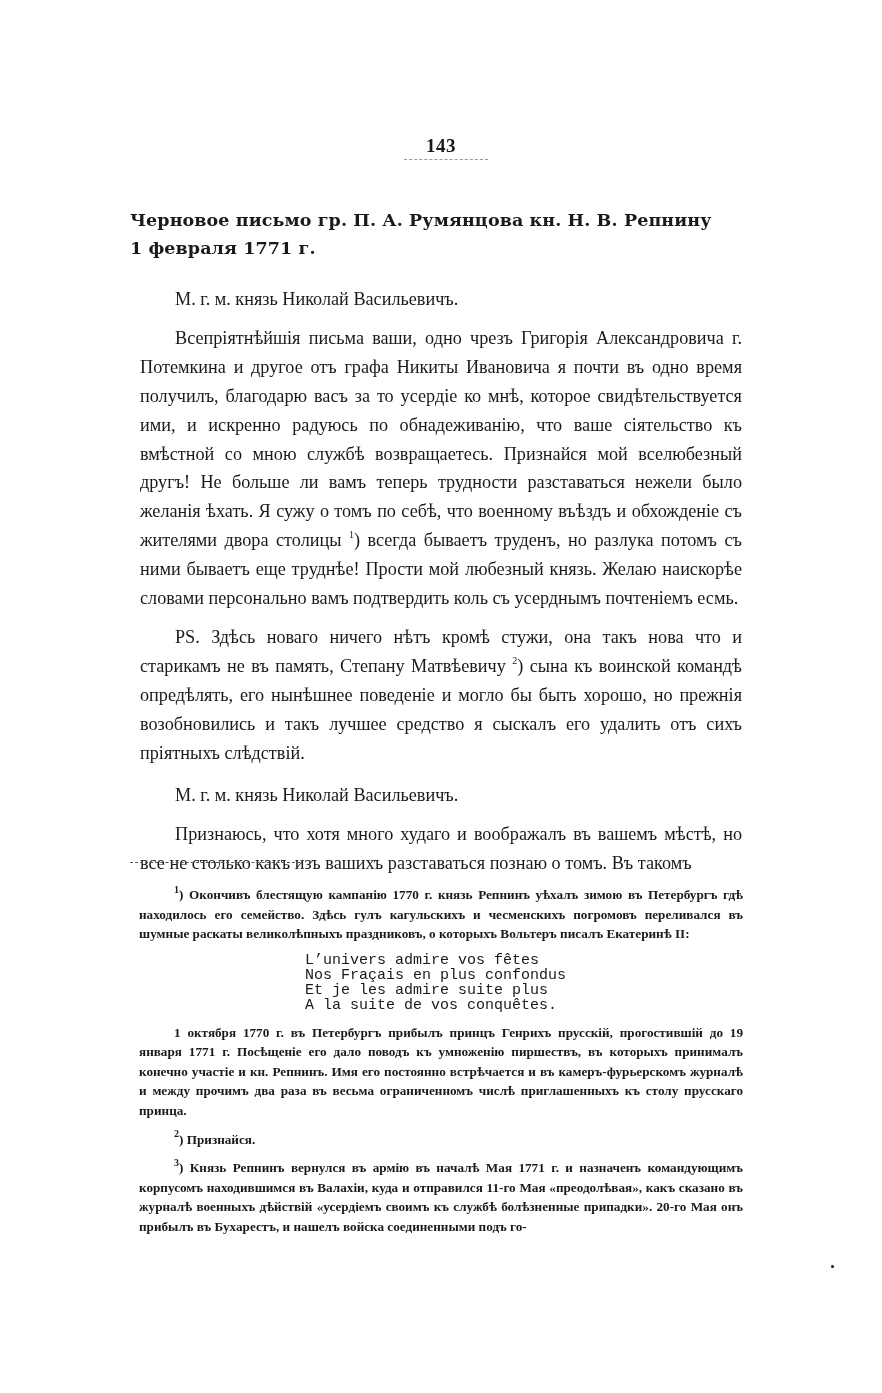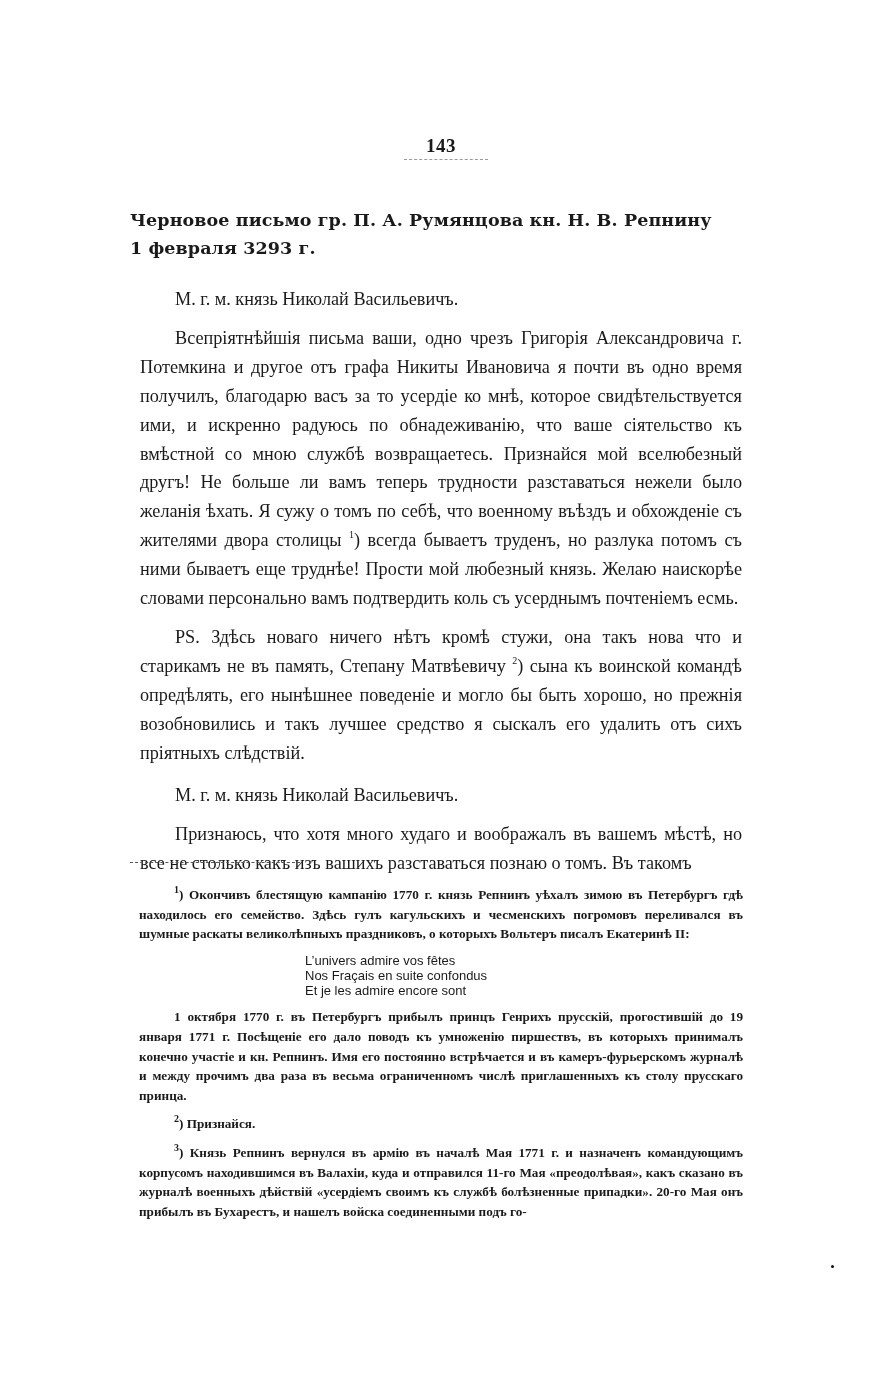--- a/index.html
+++ b/index.html
@@ -30,59 +30,60 @@
     position: absolute; top: 862px; left: 130px; width: 170px; height: 0;
     border-top: 1px dashed #555;
   }
   .footnotes {
     position: absolute; left: 130px; width: 622px; top: 876px;
     font-family: "Liberation Serif", serif; font-size: 13.2px; line-height: 19.6px;
     text-align: justify; font-weight: bold;
   }
   .footnotes p { margin: 9px; text-indent: 35px; }
   .verse {
-    margin: 0 0 7px 175px; font-family: Liberation Sans, sans-serif; font-weight: normal;
-    font-size: 13px; line-height: 15.2px;
+    margin: 0 0 7px 175px; font-family: Liberation Mono, monospace; font-weight: normal;
+    font-size: 15px; line-height: 15.2px;
   }
   .verse div { text-indent: 0; }
   .speck { position: absolute; left: 831px; top: 1265px; width: 3px; height: 3px; background: #111; border-radius: 50%; }
 </style>
 </head>
 <body>
 
 <div class="page">
 
   <div class="page-number">143</div>
   <div class="pn-rule"></div>
 
   <div class="heading" style="top:206px;">
     <div>Черновое письмо гр. П. А. Румянцова кн. Н. В. Репнину</div>
-    <div>1 февраля 3293 г.</div>
+    <div>1 февраля 1771 г.</div>
   </div>
 
   <div class="body-block" style="top:275px;">
     <p class="salute">М. г. м. князь Николай Васильевичъ.</p>
     <p><span>Всепріятнѣйшія письма ваши, одно чрезъ Григорія Александровича г. Потемкина и другое отъ графа Никиты Ивановича я почти въ одно время получилъ, благодарю васъ за то усердіе ко мнѣ, которое свидѣтельствуется ими, и искренно радуюсь по обнадеживанію, что ваше сіятельство къ вмѣстной со мною службѣ возвращаетесь. Признайся мой вселюбезный другъ! Не больше ли вамъ теперь трудности разставаться нежели было желанія ѣхать. Я сужу о томъ по себѣ, что военному въѣздъ и обхожденіе съ жителями двора столицы</span> <sup>1</sup><span>) всегда бываетъ труденъ, но разлука потомъ съ ними бываетъ еще труднѣе! Прости мой любезный князь. Желаю наискорѣе словами персонально вамъ подтвердить коль съ усерднымъ почтеніемъ есмь.</span></p>
     <p><span>PS. Здѣсь новаго ничего нѣтъ кромѣ стужи, она такъ нова что и старикамъ не въ память, Степану Матвѣевичу</span> <sup>2</sup><span>) сына къ воинской командѣ опредѣлять, его нынѣшнее поведеніе и могло бы быть хорошо, но прежнія возобновились и такъ лучшее средство я сыскалъ его удалить отъ сихъ пріятныхъ слѣдствій.</span></p>
   </div>
 
 
   <div class="body-block" style="top:771px;">
     <p class="salute">М. г. м. князь Николай Васильевичъ.</p>
     <p>Признаюсь, что хотя много худаго и воображалъ въ вашемъ мѣстѣ, но все не столько какъ изъ вашихъ разставаться познаю о томъ. Въ такомъ</p>
   </div>
 
   <div class="fn-rule"></div>
 
   <div class="footnotes">
     <p><sup>1</sup><span>) Окончивъ блестящую кампанію 1770 г. князь Репнинъ уѣхалъ зимою въ Петербургъ гдѣ находилось его семейство. Здѣсь гулъ кагульскихъ и чесменскихъ погромовъ переливался въ шумные раскаты великолѣпныхъ праздниковъ, о которыхъ Вольтеръ писалъ Екатеринѣ II:</span></p>
     <div class="verse">
       <div>L’univers admire vos fêtes</div>
-      <div>Nos Fraçais en suite confondus</div>
-      <div>Et je les admire encore sont</div>
+      <div>Nos Fraçais en plus confondus</div>
+      <div>Et je les admire suite plus</div>
+      <div>A la suite de vos conquêtes.</div>
     </div>
     <p>1 октября 1770 г. въ Петербургъ прибылъ принцъ Генрихъ прусскій, прогостившій до 19 января 1771 г. Посѣщеніе его дало поводъ къ умноженію пиршествъ, въ которыхъ принималъ конечно участіе и кн. Репнинъ. Имя его постоянно встрѣчается и въ камеръ-фурьерскомъ журналѣ и между прочимъ два раза въ весьма ограниченномъ числѣ приглашенныхъ къ столу прусскаго принца.</p>
     <p><sup>2</sup><span>) Признайся.</span></p>
     <p><sup>3</sup><span>) Князь Репнинъ вернулся въ армію въ началѣ Мая 1771 г. и назначенъ командующимъ корпусомъ находившимся въ Валахіи, куда и отправился 11-го Мая «преодолѣвая», какъ сказано въ журналѣ военныхъ дѣйствій «усердіемъ своимъ къ службѣ болѣзненные припадки». 20-го Мая онъ прибылъ въ Бухарестъ, и нашелъ войска соединенными подъ го-</span></p>
   </div>
 
   <div class="speck"></div>
 </div>
 
 </body></html>

